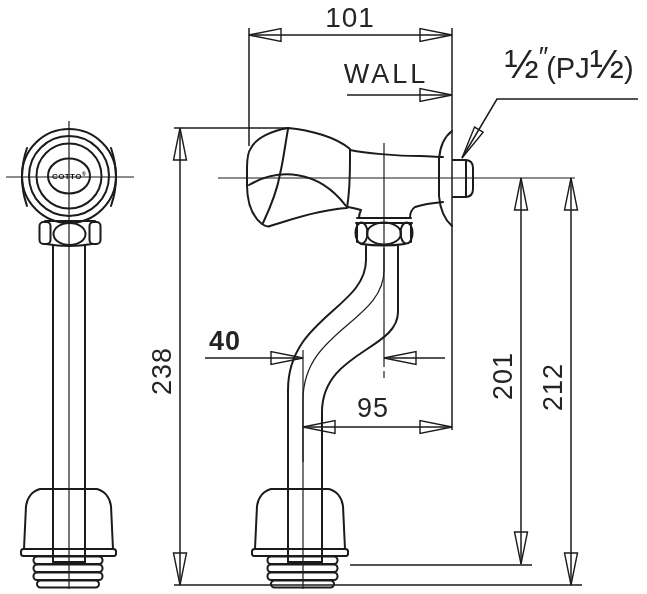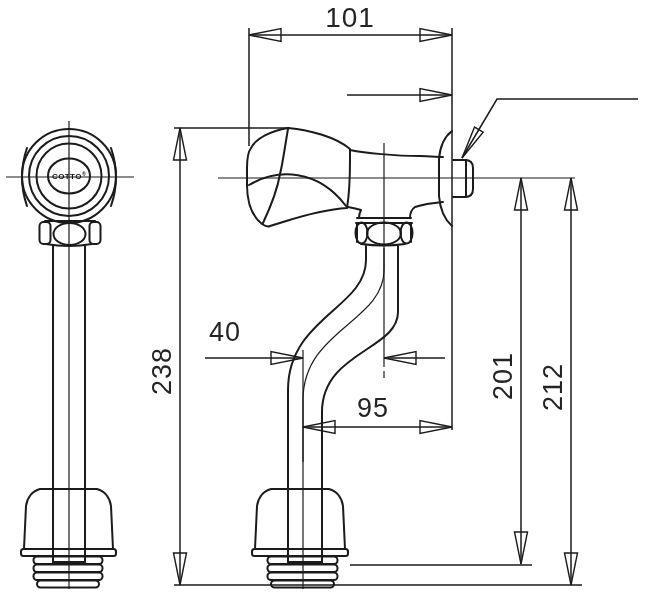--- a/index.html
+++ b/index.html
@@ -183,23 +183,27 @@
 
     <g>
       <path class="dim" d="M571,178 L571,585"></path>
       <use href="#ah" transform="translate(571,178) rotate(-90)"></use>
       <use href="#ah" transform="translate(571,585) rotate(90)"></use>
     </g>
   </svg>
 
   <div class="lbl" style="left:350px;top:18px;font-size:28px;">101</div>
 
-
-
-  <div class="lbl" style="left:225px;top:332px;">40</div>
+  <div class="lbl wall" style="left:386px;top:74px;">WALL</div>
+
+  <div class="lbl thread" style="left:569px;top:64px;">
+    <span class="frac">½</span><span class="prime">″</span><span>(PJ</span><span class="frac">½</span><span>)</span>
+  </div>
+
+  <div class="lbl" style="left:225px;top:341px;font-weight:bold;">40</div>
 
   <div class="lbl" style="left:373px;top:408px;">95</div>
 
   <div class="lbl rot" style="left:162px;top:371px;">238</div>
 
   <div class="lbl rot" style="left:503px;top:376px;">201</div>
 
   <div class="lbl rot" style="left:553px;top:387px;">212</div>
 
   <div class="brand" style="left:69px;top:176px;">

